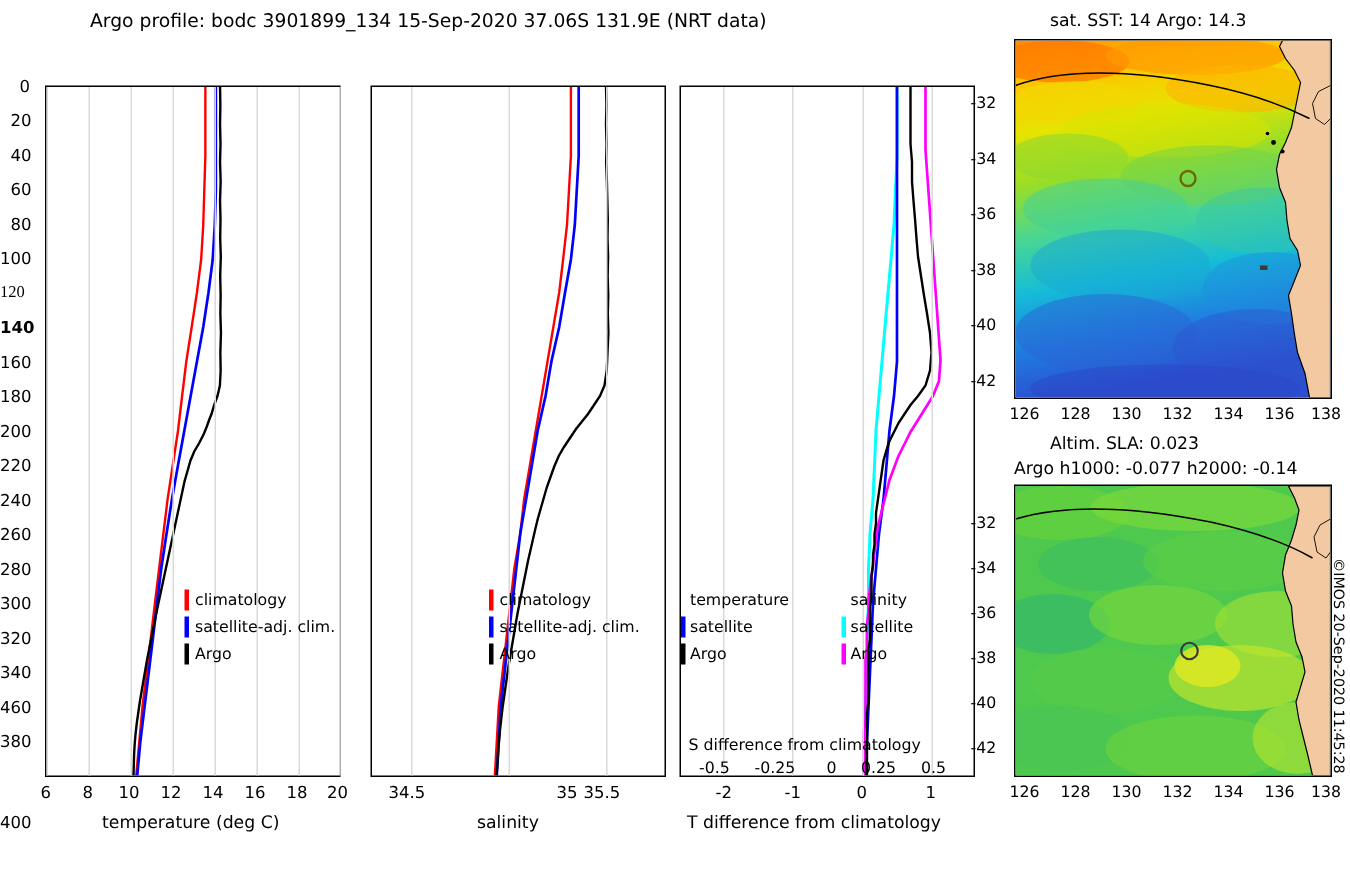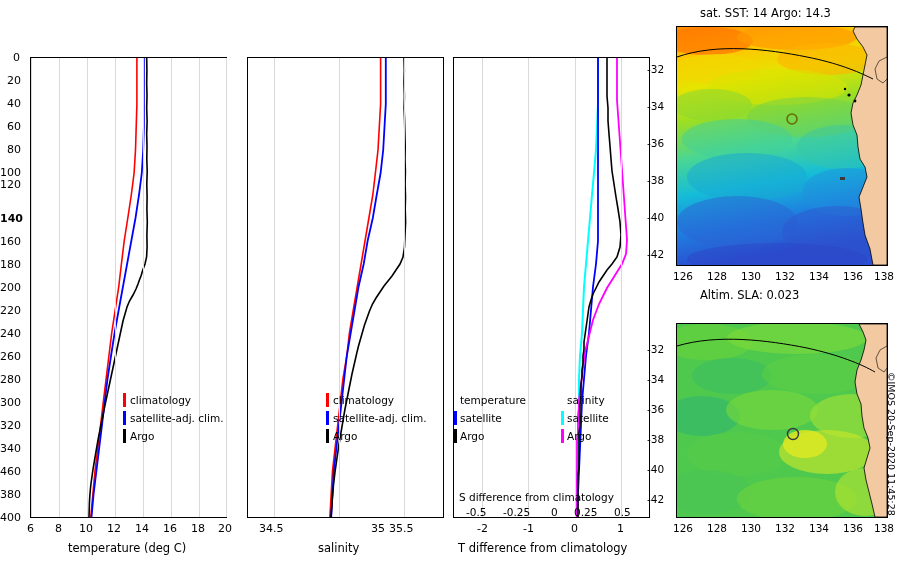--- a/index.html
+++ b/index.html
@@ -15,20 +15,21 @@
   svg{display:block;}
   .legbar{position:absolute;width:3px;}
   .smalltitle{font-size:11.5px;white-space:nowrap;}
   .vert{font-size:9.5px;white-space:nowrap;transform-origin:0 0;transform:rotate(90deg);}
 </style>
 </head>
 <body>
 
 <div id="root">
 
+  <div class="abs ttl" style="left:60px;top:6px;">Argo profile: bodc 3901899_134 15-Sep-2020 37.06S 131.9E (NRT data)</div>
 
   <div class="panel" style="left:30px;top:57px;width:197px;height:461px;">
 
     <div class="gridv" style="left:0px;"></div>
     <div class="gridv" style="left:28px;"></div>
     <div class="gridv" style="left:56px;"></div>
     <div class="gridv" style="left:84px;"></div>
     <div class="gridv" style="left:112px;"></div>
     <div class="gridv" style="left:140px;"></div>
     <div class="gridv" style="left:168px;"></div>
@@ -50,35 +51,35 @@
     <div class="abs legtxt" style="left:99px;top:372px;">Argo</div>
   </div>
 
   <div class="abs" style="left:0px;top:0px;">
     <div class="abs tick" style="left:13px;top:51px;">0</div>
     <div class="abs tick" style="left:7px;top:74px;">20</div>
     <div class="abs tick" style="left:7px;top:97px;">40</div>
     <div class="abs tick" style="left:7px;top:120px;">60</div>
     <div class="abs tick" style="left:7px;top:143px;">80</div>
     <div class="abs tick" style="left:0px;top:166px;">100</div>
-    <div class="abs tick" style="left:0px;top:178px;">120</div>
+    <div class="abs tick" style="left:0px;top:189px;font-family:Liberation Serif, serif;">120</div>
     <div class="abs tick" style="left:0px;top:212px;font-weight:bold;">140</div>
     <div class="abs tick" style="left:0px;top:235px;">160</div>
     <div class="abs tick" style="left:0px;top:258px;">180</div>
     <div class="abs tick" style="left:0px;top:281px;">200</div>
     <div class="abs tick" style="left:0px;top:304px;">220</div>
     <div class="abs tick" style="left:0px;top:327px;">240</div>
     <div class="abs tick" style="left:0px;top:350px;">260</div>
     <div class="abs tick" style="left:0px;top:373px;">280</div>
     <div class="abs tick" style="left:0px;top:396px;">300</div>
     <div class="abs tick" style="left:0px;top:419px;">320</div>
     <div class="abs tick" style="left:0px;top:442px;">340</div>
     <div class="abs tick" style="left:0px;top:465px;">460</div>
     <div class="abs tick" style="left:0px;top:488px;">380</div>
-    <div class="abs tick" style="left:0px;top:511px;">400</div>
+    <div class="abs tick" style="left:0px;top:542px;">400</div>
   </div>
 
   <div class="abs tick" style="left:27px;top:522px;">6</div>
   <div class="abs tick" style="left:55px;top:522px;">8</div>
   <div class="abs tick" style="left:79px;top:522px;">10</div>
   <div class="abs tick" style="left:107px;top:522px;">12</div>
   <div class="abs tick" style="left:135px;top:522px;text-align:center;">14</div>
   <div class="abs tick" style="left:163px;top:522px;">16</div>
   <div class="abs tick" style="left:191px;top:522px;">18</div>
   <div class="abs tick" style="left:218px;top:522px;">20</div>
@@ -203,20 +204,21 @@
   <div class="abs tick" style="left:874px;top:270px;font-size:10.5px;">138</div>
 
   <div class="abs tick" style="left:647px;top:63px;font-size:10.5px;">-32</div>
   <div class="abs tick" style="left:647px;top:100px;font-size:10.5px;">-34</div>
   <div class="abs tick" style="left:647px;top:137px;font-size:10.5px;">-36</div>
   <div class="abs tick" style="left:647px;top:174px;font-size:10.5px;">-38</div>
   <div class="abs tick" style="left:647px;top:211px;font-size:10.5px;">-40</div>
   <div class="abs tick" style="left:647px;top:248px;font-size:10.5px;">-42</div>
 
   <div class="abs smalltitle" style="left:700px;top:288px;">Altim. SLA: 0.023</div>
+  <div class="abs smalltitle" style="left:676px;top:305px;">Argo h1000: -0.077 h2000: -0.14</div>
   <div class="panel" style="left:676px;top:323px;width:212px;height:195px;overflow:hidden;">
     <svg width="210" height="193" viewBox="0 0 210 193">
       <rect x="0" y="0" width="210" height="193" fill="#4ec94e"></rect>
       <ellipse cx="30" cy="18" rx="46" ry="18" fill="#63d13f" opacity="0.8"></ellipse>
       <ellipse cx="120" cy="14" rx="70" ry="16" fill="#79d93a" opacity="0.7"></ellipse>
       <ellipse cx="55" cy="52" rx="40" ry="18" fill="#3fbf5e" opacity="0.7"></ellipse>
       <ellipse cx="140" cy="50" rx="55" ry="20" fill="#5ccf45" opacity="0.6"></ellipse>
       <ellipse cx="25" cy="92" rx="38" ry="20" fill="#36b86a" opacity="0.7"></ellipse>
       <ellipse cx="95" cy="86" rx="46" ry="20" fill="#7ad93a" opacity="0.6"></ellipse>
       <ellipse cx="175" cy="92" rx="42" ry="22" fill="#a5e233" opacity="0.6"></ellipse>

